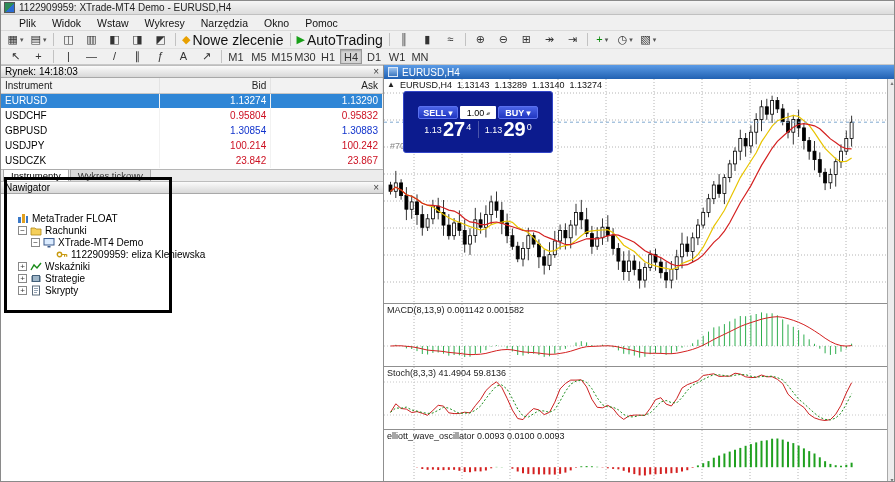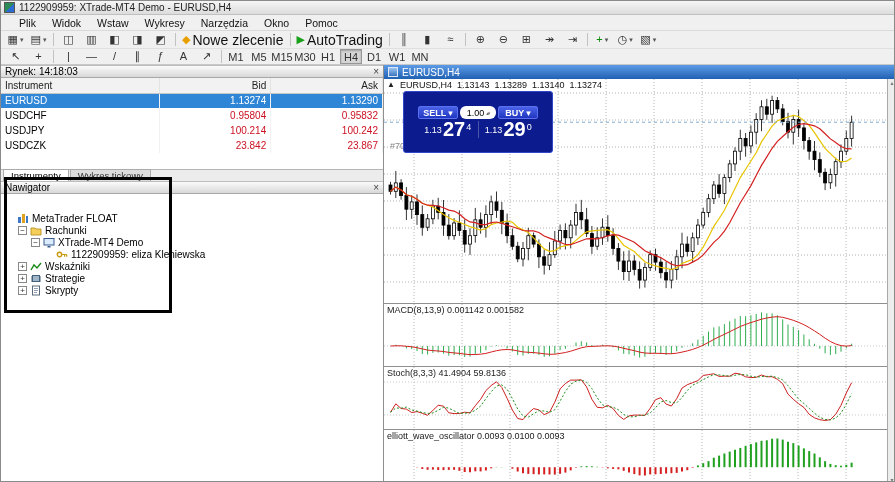--- a/index.html
+++ b/index.html
@@ -65,21 +65,21 @@
   #macd-panel{top:238px;height:63px;border-top:1px solid #8f8f8f;}
   #stoch-panel{top:301px;height:63px;border-top:1px solid #8f8f8f;}
   #ewo-panel{top:364px;height:54px;border-top:1px solid #8f8f8f;}
   .svg-holder{position:absolute;inset:0;}
   .ind-label{position:absolute;top:1px;left:3px;font-size:9px;color:#222;z-index:3;}
   .quote-line{position:absolute;top:1px;left:3px;font-size:9px;color:#111;display:flex;gap:5px;z-index:3;}
   .qarrow{font-size:8px;color:#222;}
   .trade-panel{position:absolute;top:12px;left:19px;width:150px;background:#0c1b8e;border:1px solid #3346c8;border-radius:3px;padding:14px;z-index:5;box-sizing:border-box;}
   .tp-row1{display:flex;gap:2px;height:13px;}
   .tp-btn{flex:1;background:linear-gradient(#4a63e8,#2036c0);color:#fff;font-size:9px;font-weight:bold;display:flex;align-items:center;justify-content:center;gap:2px;border-radius:2px;border:1px solid #5a70f0;box-sizing:border-box;}
-  .tp-vol{width:36px;background:#fff;color:#000;font-size:9px;display:flex;align-items:center;justify-content:center;gap:2px;border-radius:6px;}
+  .tp-vol{width:36px;background:#fff;color:#000;font-size:9px;display:flex;align-items:center;justify-content:center;gap:2px;border-radius:1px;}
   .spin{font-size:5px;color:#666;letter-spacing:-1px;}
   .tp-row2{display:flex;margin-top:2px;}
   .tp-price{flex:1;color:#fff;display:flex;align-items:flex-end;justify-content:center;gap:1px;padding:1px 0;}
   .tp-price.sell-side{border-right:1px solid rgba(255,255,255,.25);}
   .tp-price .small{font-size:9px;padding-bottom:2px;}
   .tp-price .big{font-size:20px;font-weight:bold;line-height:15px;}
   .tp-price .sup{font-size:9px;align-self:flex-start;}
   .order-label{position:absolute;top:62px;left:6px;font-size:9px;color:#8a8a8a;z-index:3;}
   .right-strip{position:absolute;right:0;top:14px;width:9px;bottom:0;background:#ededed;border-left:1px solid #a8a8a8;box-sizing:border-box;
                display:flex;flex-direction:column;justify-content:space-between;align-items:center;font-size:6px;color:#777;}
@@ -235,20 +235,25 @@
       <tbody id="mw-body">
           <tr class="selected">
             <td class="sym">EURUSD</td>
             <td class="num">1.13274</td>
             <td class="num">1.13290</td>
           </tr>
           <tr class="down">
             <td class="sym">USDCHF</td>
             <td class="num">0.95804</td>
             <td class="num">0.95832</td>
+          </tr>
+          <tr class="up">
+            <td class="sym">GBPUSD</td>
+            <td class="num">1.30854</td>
+            <td class="num">1.30883</td>
           </tr>
           <tr class="down">
             <td class="sym">USDJPY</td>
             <td class="num">100.214</td>
             <td class="num">100.242</td>
           </tr>
           <tr class="down">
             <td class="sym">USDCZK</td>
             <td class="num">23.842</td>
             <td class="num">23.867</td>

